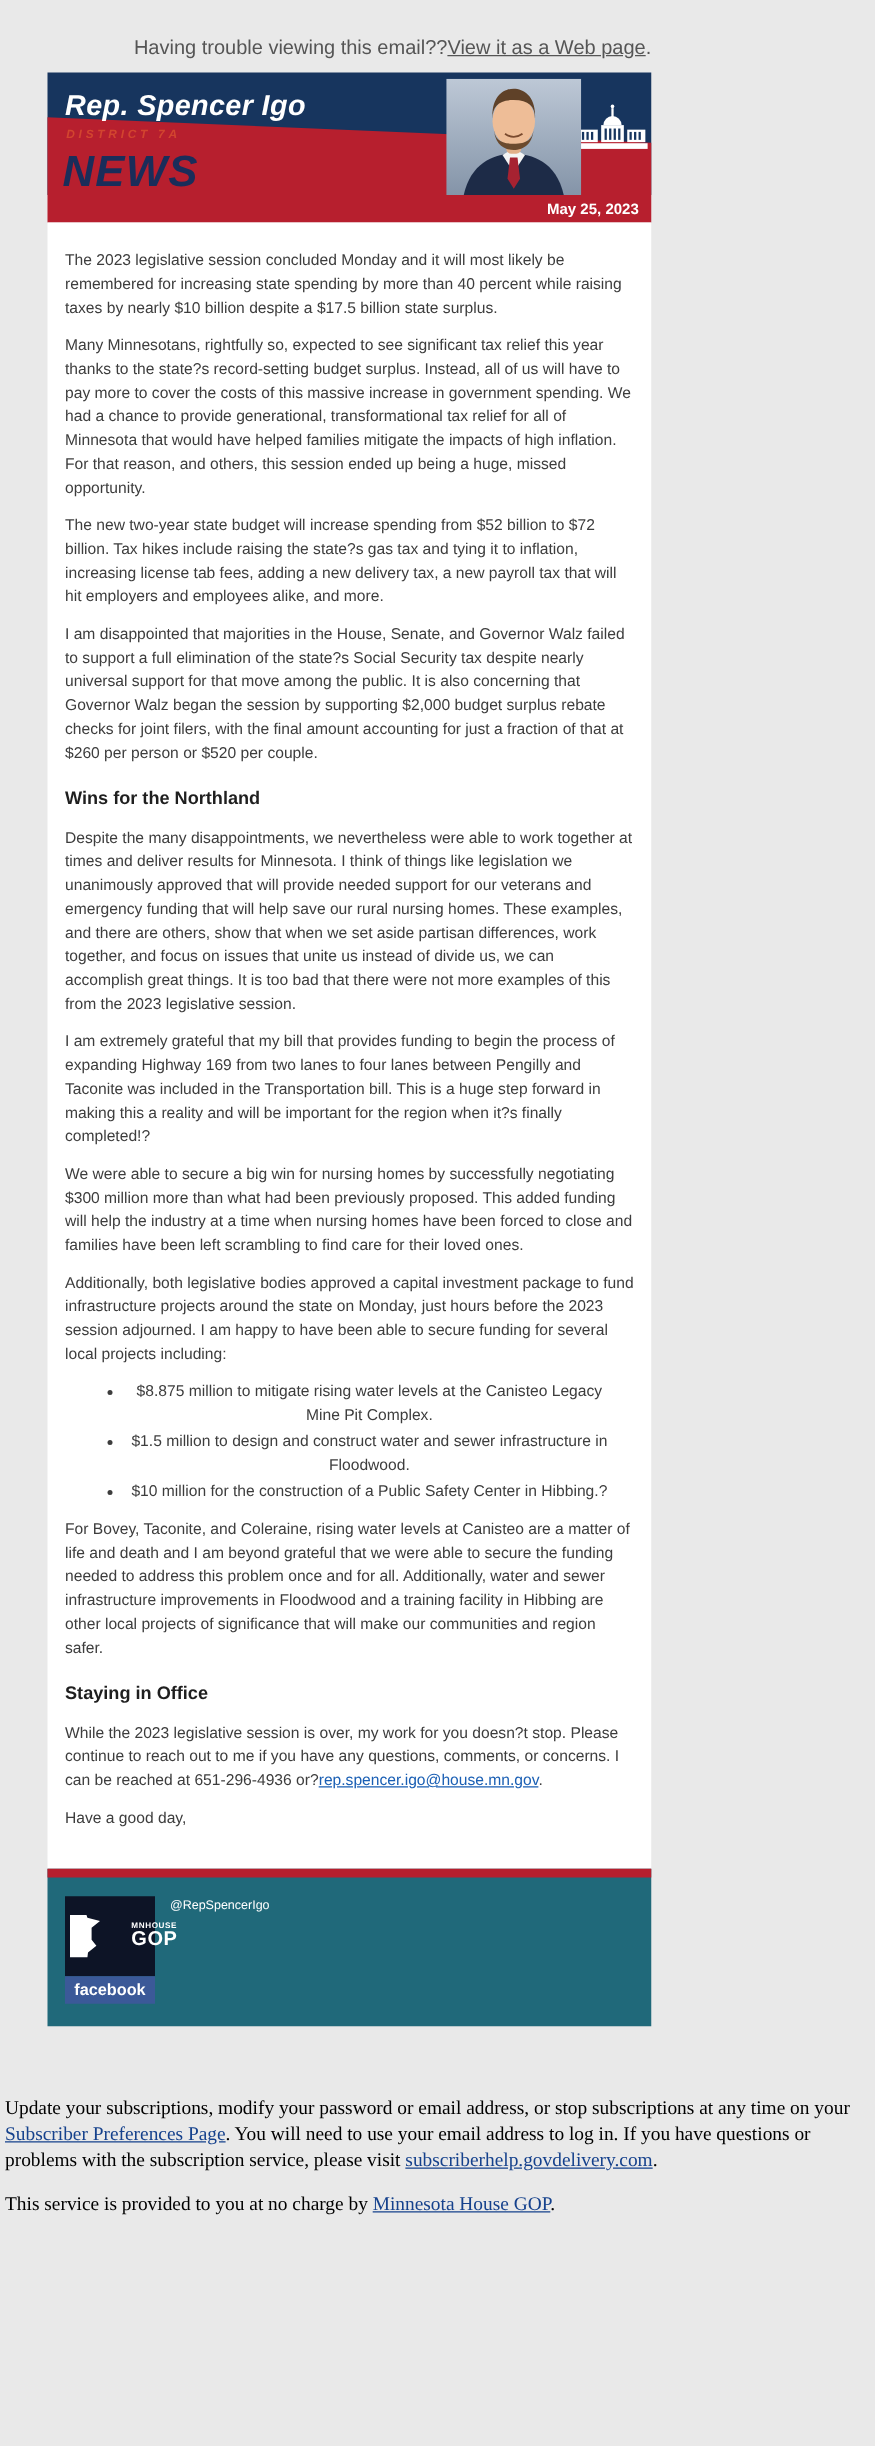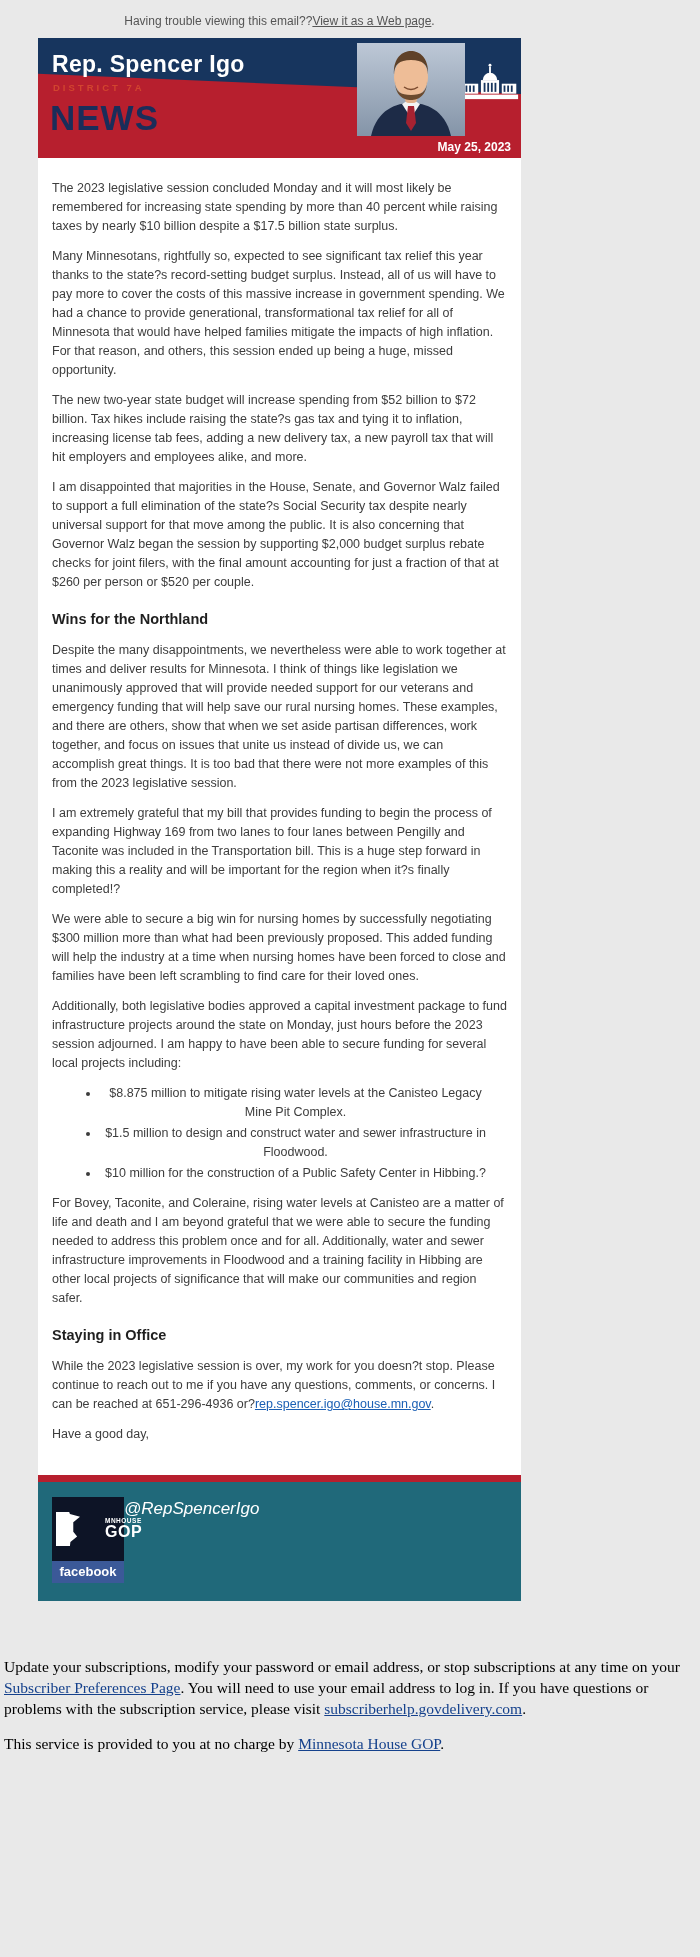--- a/index.html
+++ b/index.html
@@ -1,28 +1,28 @@
 <!DOCTYPE html>
 <html><head>
 <meta charset="utf-8">
 <style>
   * { margin:0; padding:0; box-sizing:border-box; }
   html, body { background:#e9e9e9; }
   body { width:700px; font-family:"Liberation Sans", sans-serif; }
 
   
-  .top-bar { width:483px; margin-left:38px; padding:14px 0 10px; text-align:center;
-             font-size:12px; color:#555; }
+  .top-bar { width:483px; margin-left:38px; padding:30px 0 10px; text-align:right;
+             font-size:16px; color:#555; }
   .top-bar a { color:#555; text-decoration:underline; cursor:pointer; }
 
   
   .email { width:483px; margin-left:38px; }
 
   
-  .header { position:relative; height:98px; background:#17355e; overflow:hidden; }
+  .header { position:relative; height:98px; background:#17355e; overflow:hidden;font-style:italic; }
   .hd-name { position:absolute; top:13px; left:14px; color:#ffffff; font-size:23px;
              font-weight:bold; z-index:2; letter-spacing:.3px; }
   .hd-district { position:absolute; top:44px; left:15px; color:#d2452f; font-size:9.5px;
              font-weight:bold; letter-spacing:3px; z-index:2; }
   .red-band { position:absolute; left:-12px; right:-12px; height:90px; bottom:-38px;
              background:#b71f2e; transform:rotate(2.4deg); z-index:1; }
   .hd-news { position:absolute; bottom:-2px; left:12px; color:#1a2d5a; font-size:35px;
              font-weight:800; letter-spacing:1px; z-index:3; }
   .capitol { position:absolute; top:22px; right:2px; z-index:2; }
   .photo { position:absolute; top:5px; right:56px; width:108px; height:93px; z-index:4; }
@@ -44,21 +44,21 @@
   .fb-badge { width:72px; cursor:pointer; flex:none; }
   .fb-logo { height:64px; background:#0d1426; display:flex; align-items:center;
              gap:5px; padding:5px 4px; }
   .mn-shape { width:24px; height:34px; background:#ffffff; flex:none;
               clip-path:polygon(0 0,55% 0,58% 6%,100% 14%,72% 30%,72% 58%,88% 72%,60% 88%,58% 100%,0 100%); }
   .fb-logo-text { display:flex; flex-direction:column; line-height:1;margin-left:20px; }
   .fb-logo-text .org1 { font-size:6.5px; font-weight:bold; letter-spacing:.5px; }
   .fb-logo-text .org2 { font-size:16px; font-weight:800; letter-spacing:.5px; }
   .fb-bar { height:22px; background:#3b5998; color:#fff; font-size:13px; font-weight:bold;
             text-align:center; line-height:22px; }
-  .handle { width:150px; font-size:17px; padding-top:2px;font-style:italic; }
+  .handle { margin-left:12px; width:150px; font-size:10px; padding-top:2px; }
   .addr { font-size:12.5px; line-height:19px; }
   .addr .email-line { text-decoration:none; cursor:pointer; }
 
   
   .subs { width:700px; margin-top:56px; padding:0 4px; font-family:"Liberation Serif", serif;
           font-size:15.5px; line-height:1.35; color:#000; }
   .subs p + p { margin-top:14px; }
   .subs a { color:#15418c; text-decoration:underline; cursor:pointer; }
 </style>
 </head>

